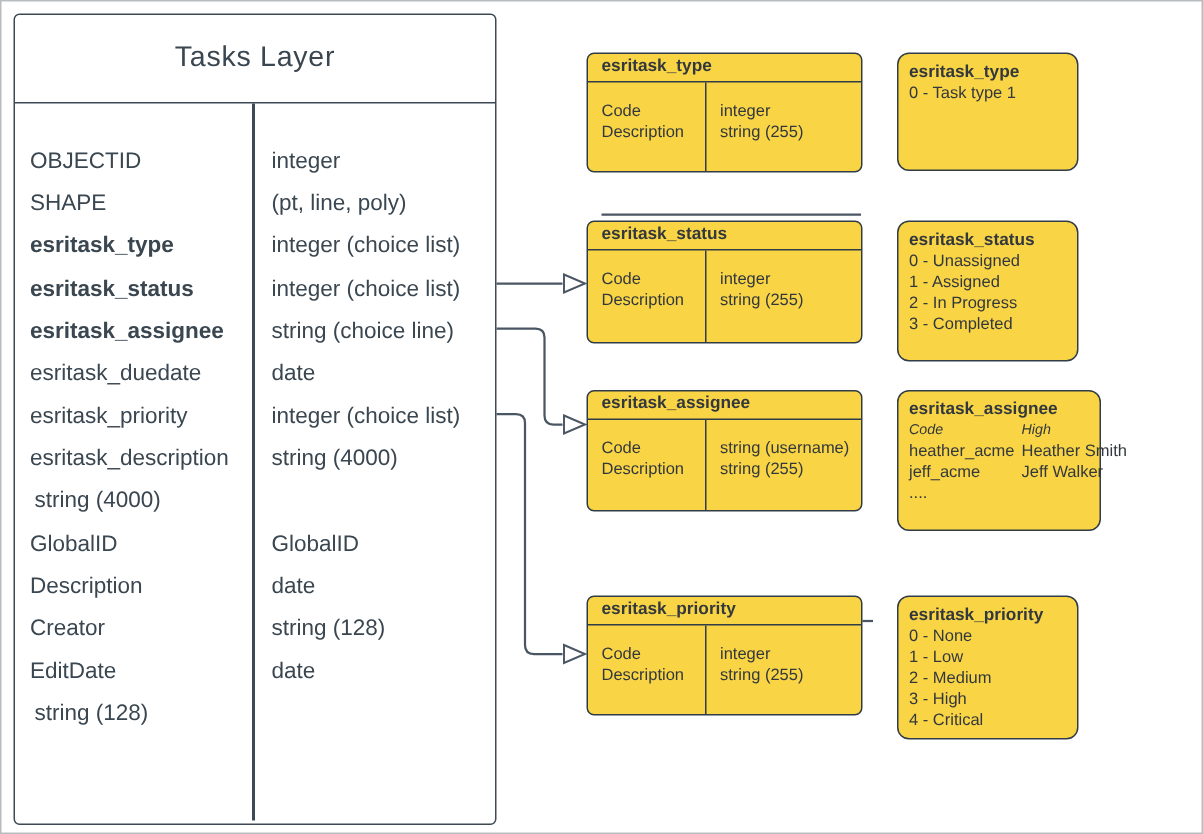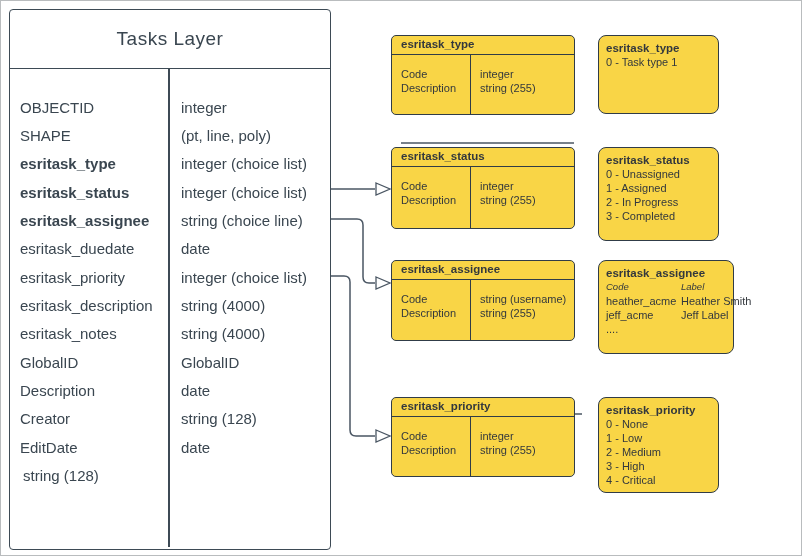--- a/index.html
+++ b/index.html
@@ -109,21 +109,20 @@
         </div>
       <div class="trow">
           <div class="tname">esritask_priority</div>
           <div class="ttype">integer (choice list)</div>
         </div>
       <div class="trow">
           <div class="tname">esritask_description</div>
           <div class="ttype">string (4000)</div>
         </div>
       <div class="trow">
-          <div class="tname">esritask_notes</div>
           <div class="ttype">string (4000)</div>
         </div>
       <div class="trow">
           <div class="tname">GlobalID</div>
           <div class="ttype">GlobalID</div>
         </div>
       <div class="trow">
           <div class="tname">Description</div>
           <div class="ttype">date</div>
         </div>
@@ -207,25 +206,25 @@
     <div class="dval">0 - Unassigned</div>
     <div class="dval">1 - Assigned</div>
     <div class="dval">2 - In Progress</div>
     <div class="dval">3 - Completed</div>
   </div>
 
   <div class="domain-box db3">
     <div class="domain-head">esritask_assignee</div>
     <div class="assignee-grid">
       <div class="subhead">Code</div>
-      <div class="subhead">Label</div>
+      <div class="subhead">High</div>
       <div>heather_acme</div>
       <div>Heather Smith</div>
       <div>jeff_acme</div>
-      <div>Jeff Label</div>
+      <div>Jeff Walker</div>
     </div>
     <div class="dval">....</div>
   </div>
 
   <div class="domain-box db4">
     <div class="domain-head">esritask_priority</div>
     <div class="dval">0 - None</div>
     <div class="dval">1 - Low</div>
     <div class="dval">2 - Medium</div>
     <div class="dval">3 - High</div>

